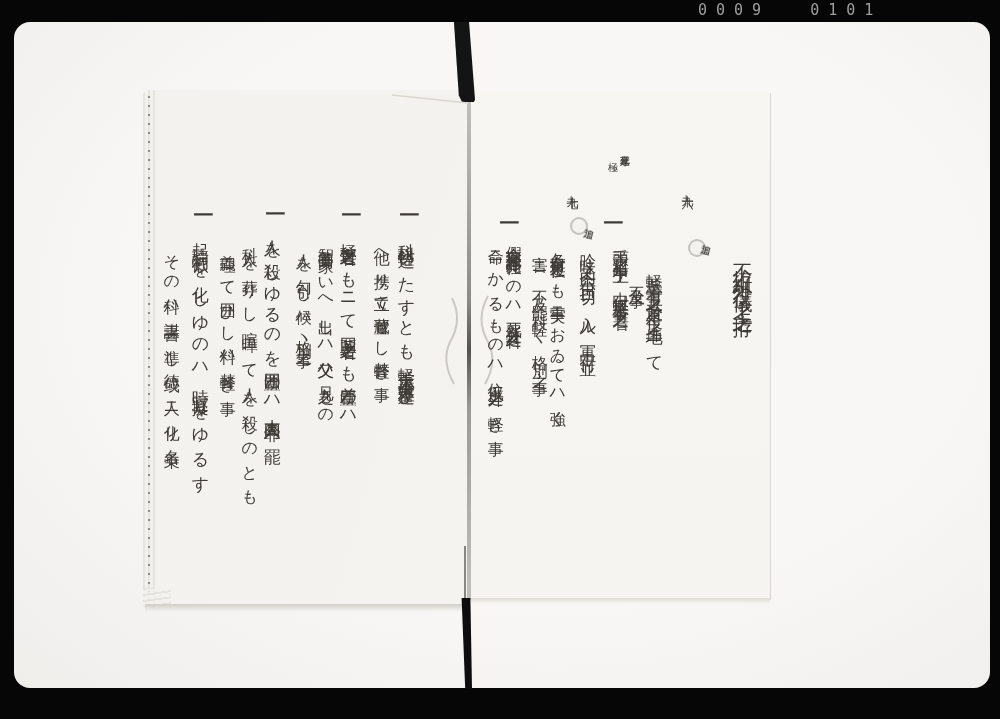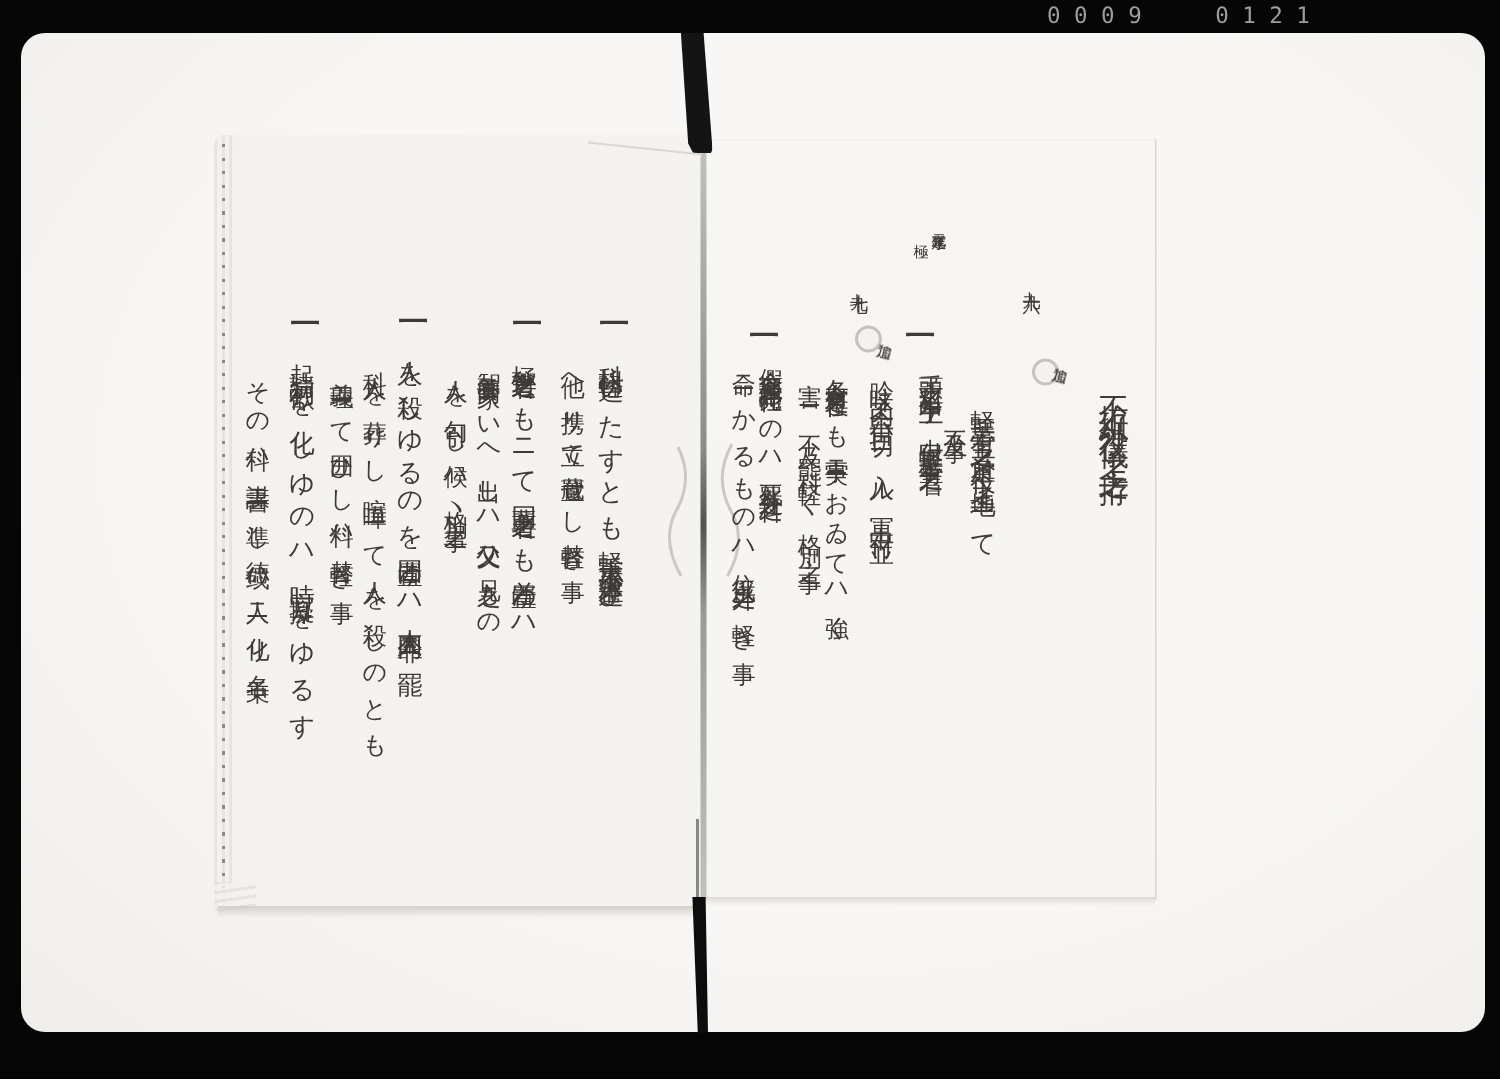--- a/index.html
+++ b/index.html
@@ -88,21 +88,21 @@
   }
   .era{letter-spacing:0;}
 </style>
 </head>
 <body>
 
 <div id="stage">
 
   <div class="counter">
     <span>0009</span>
-    <span>0121</span>
+    <span>0101</span>
   </div>
 
   <div class="backing"></div>
 
   <div>
 
     <div class="page left-page">
       <div class="edge-stack"></div>
       <div class="stitches"></div>
       <div class="corner-stack"></div>

